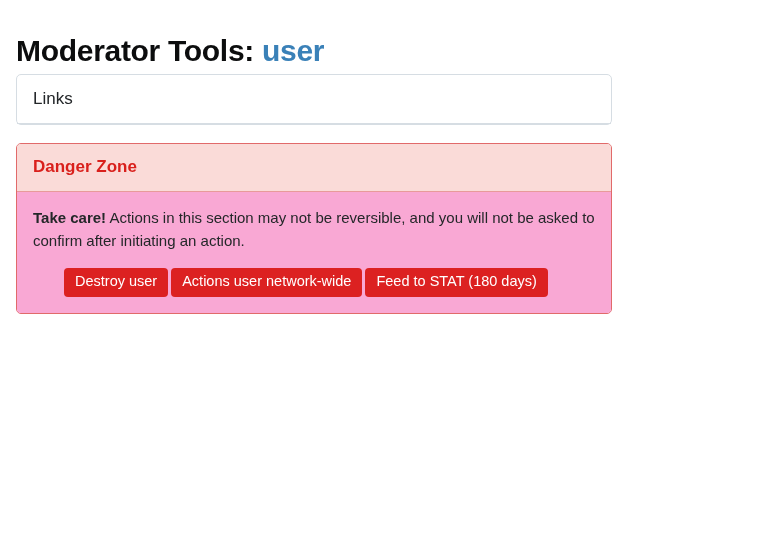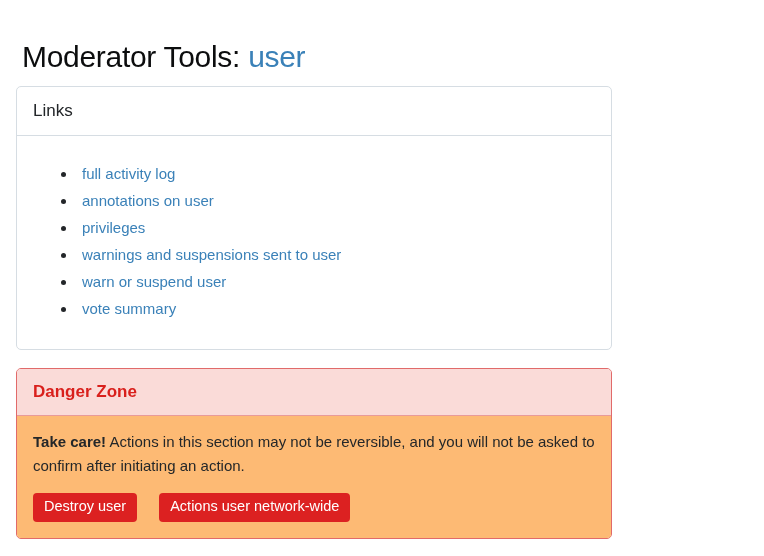--- a/index.html
+++ b/index.html
@@ -17,23 +17,23 @@
 
   .page {
     padding: 7px 16px;
     box-sizing: border-box;
     width: 628px;
   }
 
   
   .page-title {
     font-size: 30px;
-    font-weight: normal;
+    font-weight: bold;
     line-height: 1.1;
-    margin: 6px;
+    margin: 0;
     padding: 34px 0 0 16px;
     letter-spacing: -0.3px;
     color: #0c0d0e;
     white-space: nowrap;
   }
   .page-title .username {
     color: #3a81b8;
   }
 
   
@@ -88,37 +88,38 @@
   .danger-header {
     background: #fadbd8;
     border-bottom: 1px solid #e89a9a;
     padding: 13px 16px;
     font-size: 17px;
     font-weight: bold;
     color: #d9201c;
     line-height: 1.2;
   }
   .danger-body {
-    background: #fdba74;
+    background: #f9a8d4;
     padding: 14px 16px 16px 16px;
   }
   .danger-text {
     font-size: 15px;
     line-height: 1.55;
     color: #242729;
     margin: 0 0 16px 0;
     max-width: 700px;
   }
   .danger-text b { font-weight: bold; }
 
   .danger-buttons {
     display: flex;
     flex-wrap: wrap;
-    gap: 22px;
+    gap: 3px;
     align-items: center;
+    margin-left: 31px;
   }
   .btn-danger {
     background: #dc2121;
     color: #ffffff;
     border: none;
     border-radius: 4px;
     padding: 6px 11px 7px 11px;
     font-family: "Liberation Sans", sans-serif;
     font-size: 14.5px;
     line-height: 1.1;
@@ -131,49 +132,28 @@
 
 <h1 class="page-title">
   <span>Moderator Tools:</span>
   <span class="username">user</span>
 </h1>
 
 <div class="page">
 
   <section class="card">
     <div class="card-header">Links</div>
-    <div class="card-body">
-      <ul class="links-list">
-        <li>
-          <a href="#">full activity log</a>
-        </li>
-        <li>
-          <a href="#">annotations on user</a>
-        </li>
-        <li>
-          <a href="#">privileges</a>
-        </li>
-        <li>
-          <a href="#">warnings and suspensions sent to user</a>
-        </li>
-        <li>
-          <a href="#">warn or suspend user</a>
-        </li>
-        <li>
-          <a href="#">vote summary</a>
-        </li>
-      </ul>
-    </div>
   </section>
 
   <section class="card-danger">
     <div class="danger-header">Danger Zone</div>
     <div class="danger-body">
       <p class="danger-text"><b>Take care!</b><span> Actions in this section may not be reversible, and you will not be asked to confirm after initiating an action.</span></p>
 
       <div class="danger-buttons">
         <button class="btn-danger">Destroy user</button>
         <button class="btn-danger">Actions user network-wide</button>
+        <button class="btn-danger">Feed to STAT (180 days)</button>
       </div>
     </div>
   </section>
 
 </div>
 
 </body></html>

